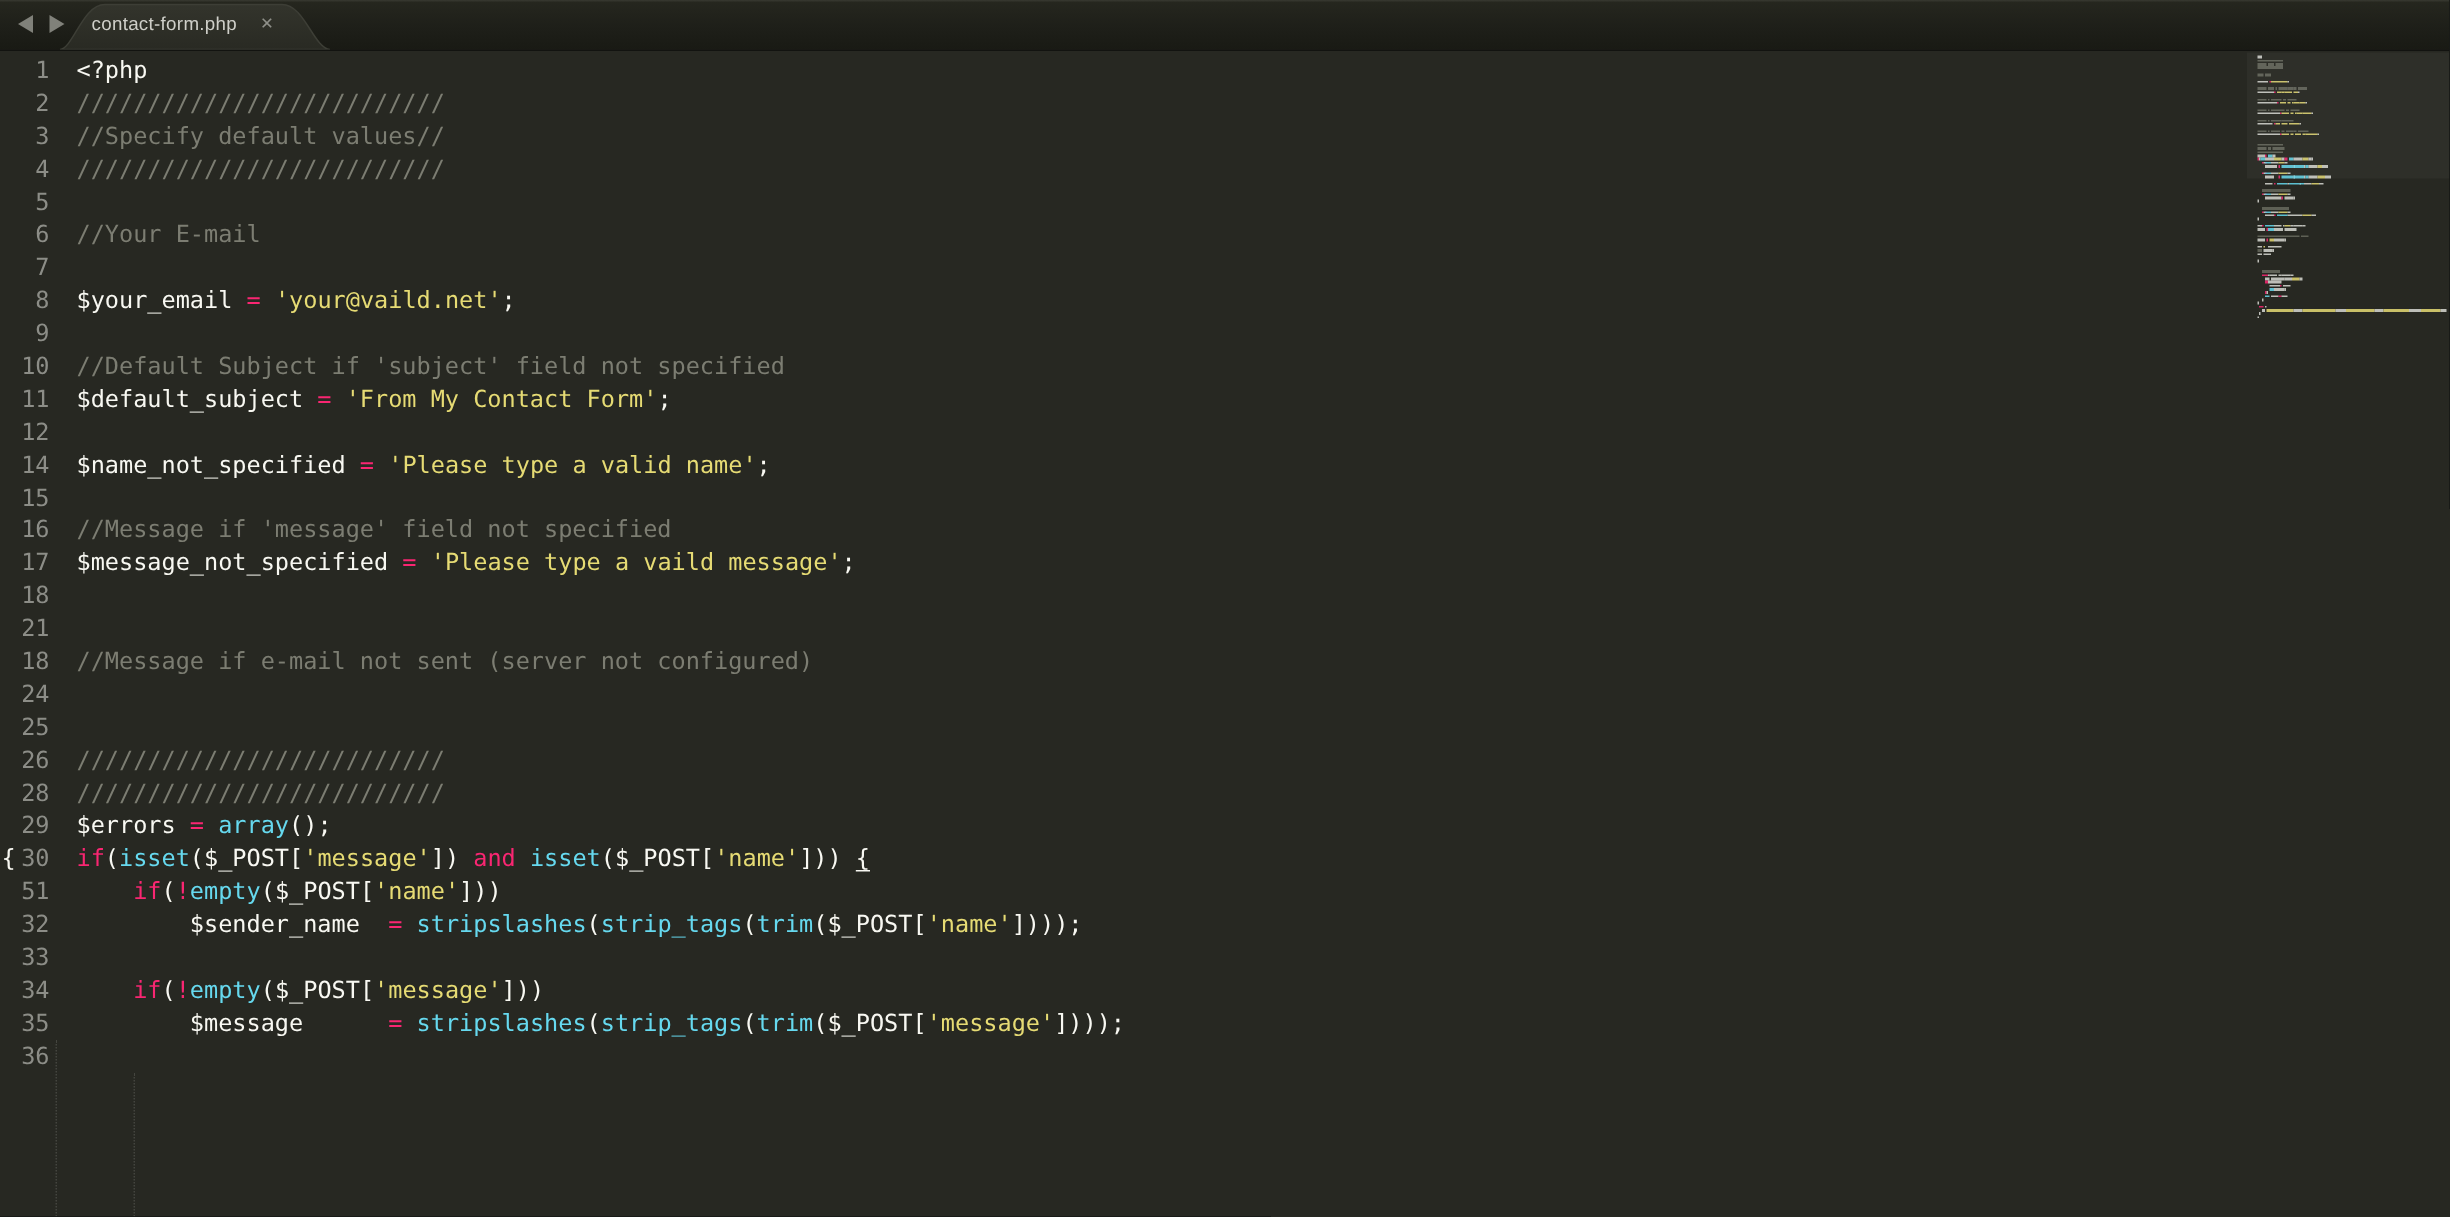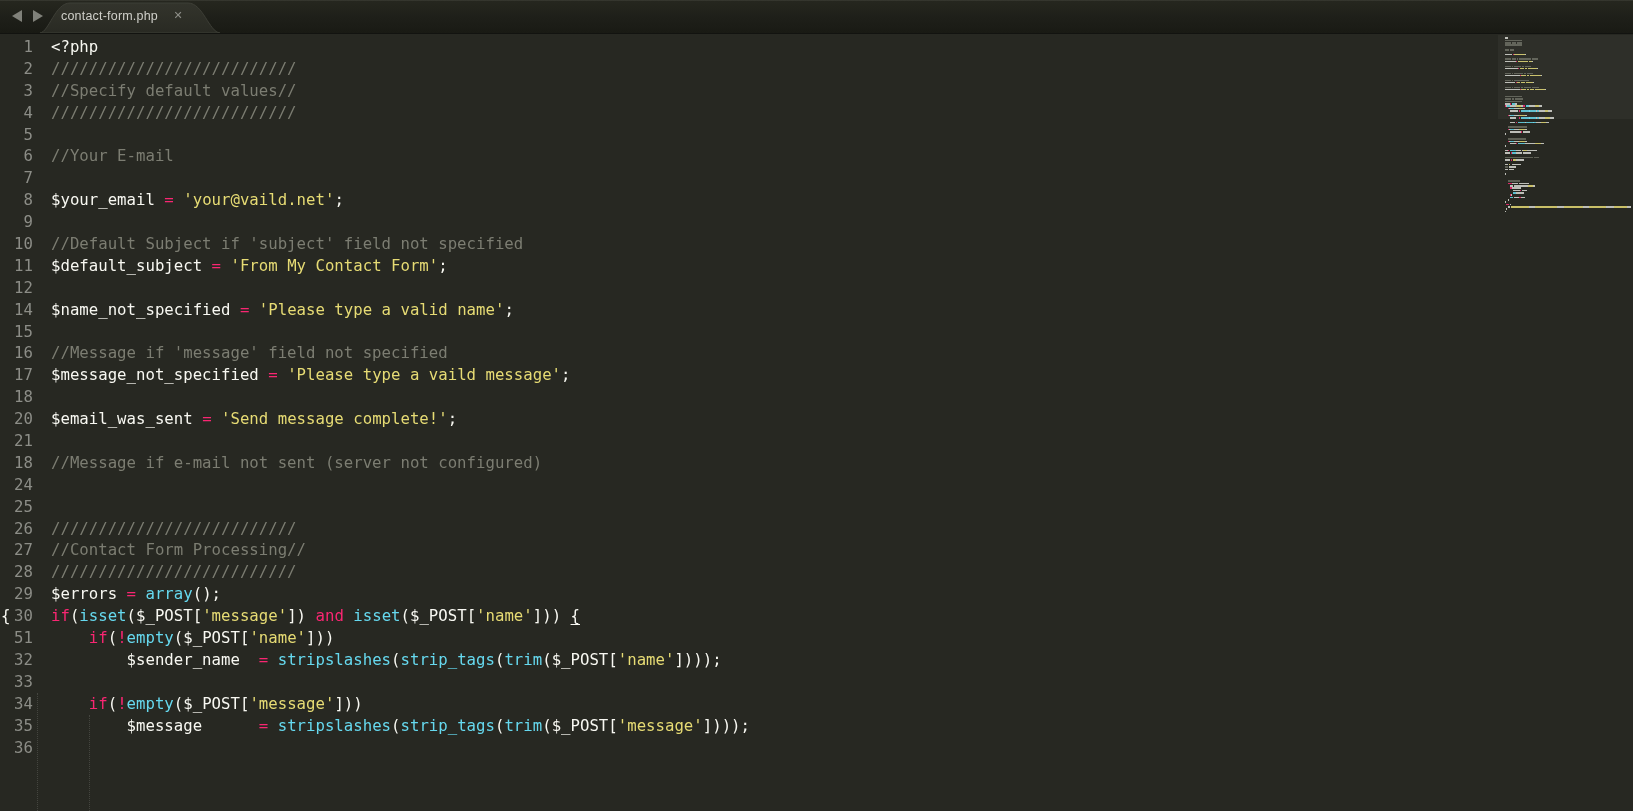--- a/index.html
+++ b/index.html
@@ -96,27 +96,25 @@
         <div class="line"><span class="lnum">8</span><span class="lcode"><span class="tok-d">$your_email </span><span class="tok-k">=</span><span class="tok-d"> </span><span class="tok-s">'your@vaild.net'</span><span class="tok-d">;</span></span></div>
         <div class="line"><span class="lnum">9</span><span class="lcode"></span></div>
         <div class="line"><span class="lnum">10</span><span class="lcode"><span class="tok-c">//Default Subject if 'subject' field not specified</span></span></div>
         <div class="line"><span class="lnum">11</span><span class="lcode"><span class="tok-d">$default_subject </span><span class="tok-k">=</span><span class="tok-d"> </span><span class="tok-s">'From My Contact Form'</span><span class="tok-d">;</span></span></div>
         <div class="line"><span class="lnum">12</span><span class="lcode"></span></div>
         <div class="line"><span class="lnum">14</span><span class="lcode"><span class="tok-d">$name_not_specified </span><span class="tok-k">=</span><span class="tok-d"> </span><span class="tok-s">'Please type a valid name'</span><span class="tok-d">;</span></span></div>
         <div class="line"><span class="lnum">15</span><span class="lcode"></span></div>
         <div class="line"><span class="lnum">16</span><span class="lcode"><span class="tok-c">//Message if 'message' field not specified</span></span></div>
         <div class="line"><span class="lnum">17</span><span class="lcode"><span class="tok-d">$message_not_specified </span><span class="tok-k">=</span><span class="tok-d"> </span><span class="tok-s">'Please type a vaild message'</span><span class="tok-d">;</span></span></div>
         <div class="line"><span class="lnum">18</span><span class="lcode"></span></div>
-        <div class="line"><span class="lnum">20</span><span class="lcode"><span class="tok-d">$email_was_sent </span><span class="tok-k">=</span><span class="tok-d"> </span><span class="tok-s">'Send message complete!'</span><span class="tok-d">;</span></span></div>
         <div class="line"><span class="lnum">21</span><span class="lcode"></span></div>
         <div class="line"><span class="lnum">18</span><span class="lcode"><span class="tok-c">//Message if e-mail not sent (server not configured)</span></span></div>
         <div class="line"><span class="lnum">24</span><span class="lcode"></span></div>
         <div class="line"><span class="lnum">25</span><span class="lcode"></span></div>
         <div class="line"><span class="lnum">26</span><span class="lcode"><span class="tok-c">//////////////////////////</span></span></div>
-        <div class="line"><span class="lnum">27</span><span class="lcode"><span class="tok-c">//Contact Form Processing//</span></span></div>
         <div class="line"><span class="lnum">28</span><span class="lcode"><span class="tok-c">//////////////////////////</span></span></div>
         <div class="line"><span class="lnum">29</span><span class="lcode"><span class="tok-d">$errors </span><span class="tok-k">=</span><span class="tok-d"> </span><span class="tok-f">array</span><span class="tok-d">();</span></span></div>
         <div class="line"><span class="gmark">{</span><span class="lnum">30</span><span class="lcode"><span class="tok-k">if</span><span class="tok-d">(</span><span class="tok-f">isset</span><span class="tok-d">($_POST[</span><span class="tok-s">'message'</span><span class="tok-d">]) </span><span class="tok-k">and</span><span class="tok-d"> </span><span class="tok-f">isset</span><span class="tok-d">($_POST[</span><span class="tok-s">'name'</span><span class="tok-d">])) </span><span class="tok-b">{</span></span></div>
         <div class="line"><span class="lnum">51</span><span class="lcode"><span class="tok-d">    </span><span class="tok-k">if</span><span class="tok-d">(</span><span class="tok-k">!</span><span class="tok-f">empty</span><span class="tok-d">($_POST[</span><span class="tok-s">'name'</span><span class="tok-d">]))</span></span></div>
         <div class="line"><span class="lnum">32</span><span class="lcode"><span class="tok-d">        $sender_name  </span><span class="tok-k">=</span><span class="tok-d"> </span><span class="tok-f">stripslashes</span><span class="tok-d">(</span><span class="tok-f">strip_tags</span><span class="tok-d">(</span><span class="tok-f">trim</span><span class="tok-d">($_POST[</span><span class="tok-s">'name'</span><span class="tok-d">])));</span></span></div>
         <div class="line"><span class="lnum">33</span><span class="lcode"></span></div>
         <div class="line"><span class="lnum">34</span><span class="lcode"><span class="tok-d">    </span><span class="tok-k">if</span><span class="tok-d">(</span><span class="tok-k">!</span><span class="tok-f">empty</span><span class="tok-d">($_POST[</span><span class="tok-s">'message'</span><span class="tok-d">]))</span></span></div>
         <div class="line"><span class="lnum">35</span><span class="lcode"><span class="tok-d">        $message      </span><span class="tok-k">=</span><span class="tok-d"> </span><span class="tok-f">stripslashes</span><span class="tok-d">(</span><span class="tok-f">strip_tags</span><span class="tok-d">(</span><span class="tok-f">trim</span><span class="tok-d">($_POST[</span><span class="tok-s">'message'</span><span class="tok-d">])));</span></span></div>
         <div class="line"><span class="lnum">36</span><span class="lcode"></span></div>
       </div>

